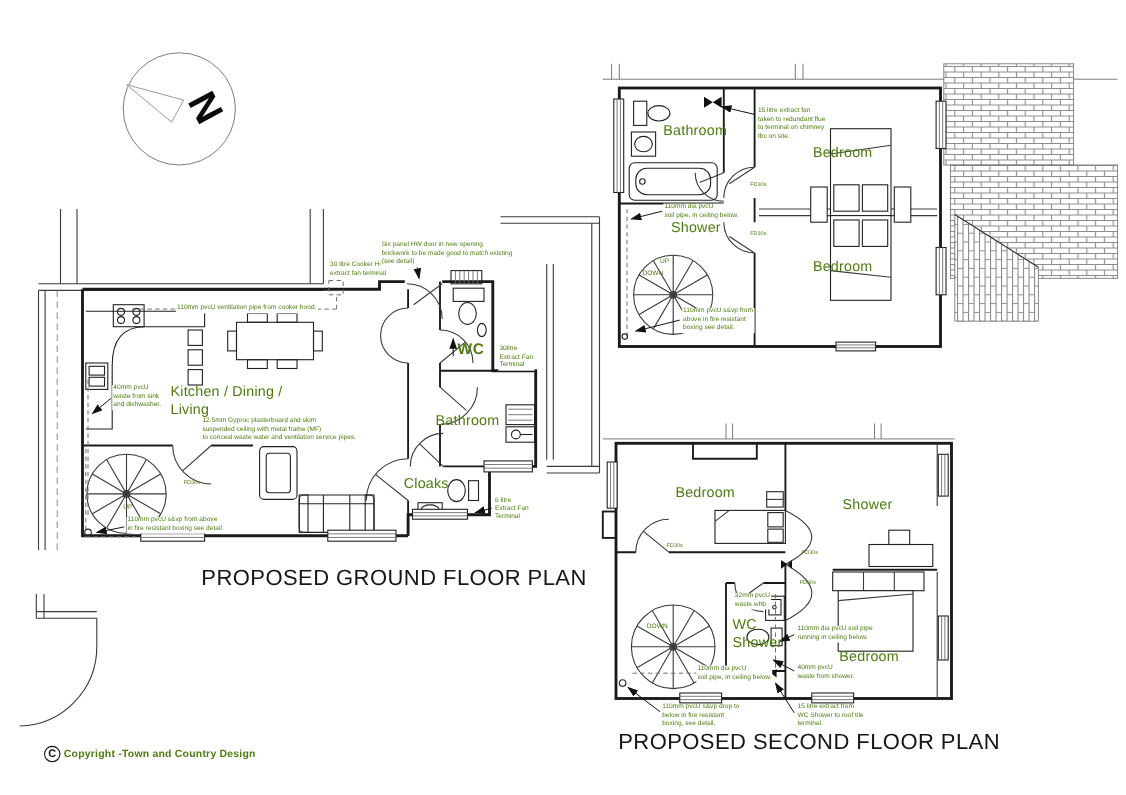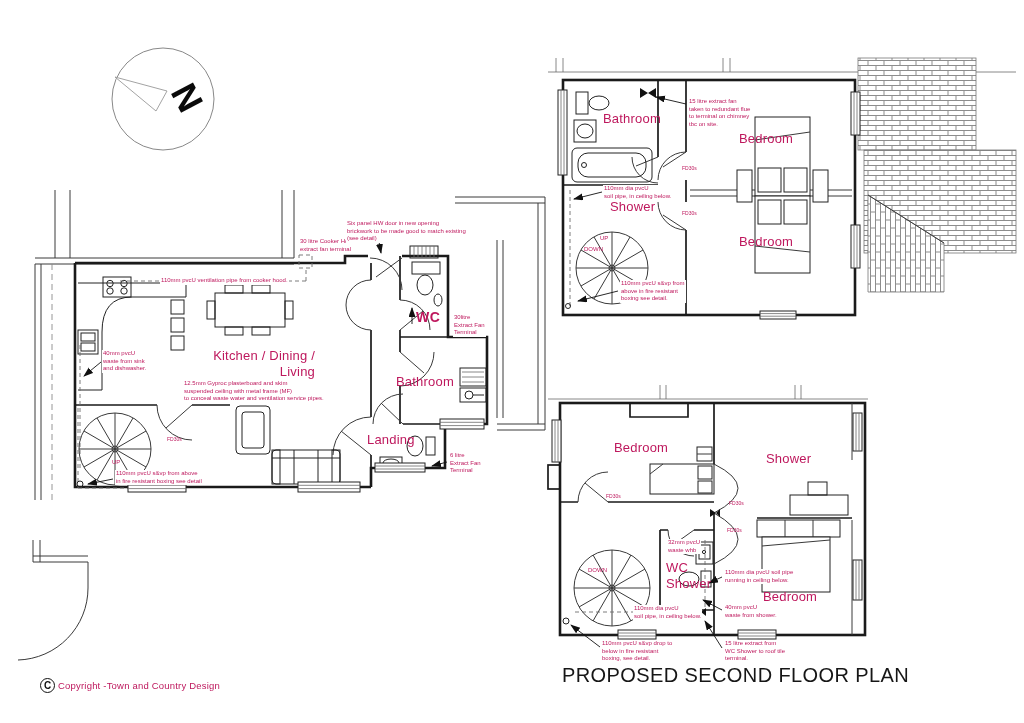--- a/index.html
+++ b/index.html
@@ -1,27 +1,27 @@
 <!DOCTYPE html>
 <html><head>
 <meta charset="utf-8">
 <style>
   html,body{margin:0;padding:0;background:#fff}
   #stage{position:relative;width:1024px;height:723px;background:#fff;overflow:hidden;
          font-family:"Liberation Sans",sans-serif;color:#111}
   #draw{position:absolute;left:0;top:0}
-  .txt{position:absolute;white-space:pre-line;line-height:1.25;color:#be185d}
+  .txt{position:absolute;white-space:pre-line;line-height:1.25;color:#4d7c0f}
   .sm{font-size:6px;background:#fff;padding:0 1px}
   .room{font-size:13px;letter-spacing:.2px}
   .big{font-size:14px;font-weight:bold;letter-spacing:.5px}
   .fd{font-size:5px}
   .dir{font-size:6px}
-  .ctr{text-align:right}
+  .ctr{text-align:left}
   .title{font-size:20px;letter-spacing:.4px;white-space:nowrap;text-align:center;color:#161616}
-  .cp{font-size:9.5px;font-weight:normal;letter-spacing:.2px}
+  .cp{font-size:9.5px;font-weight:bold;letter-spacing:.2px}
   .csym{position:absolute;width:13px;height:13px;border:1.7px solid #111;border-radius:50%;
         font-size:10px;font-weight:bold;display:flex;align-items:center;justify-content:center}
   
   .w3{stroke:#1a1a1a;stroke-width:2.6;fill:none}
   .w2{stroke:#1a1a1a;stroke-width:1.7;fill:none}
   .w1{stroke:#3a3a3a;stroke-width:1;fill:none}
   .thin{stroke:#6a6a6a;stroke-width:.8;fill:none}
   .dash{stroke:#6e6e6e;stroke-width:.9;fill:none;stroke-dasharray:4 3}
   .dashL{stroke:#8a8a8a;stroke-width:.9;fill:none;stroke-dasharray:6 4}
   .fw{fill:#fff;stroke:#222;stroke-width:1}
@@ -361,24 +361,25 @@
 and dishwasher.</div>
 <div class="txt fd" style="left:167px;top:436px">FD30s</div>
 <div class="txt dir" style="left:112px;top:459px">UP</div>
 <div class="txt sm" style="left:115px;top:470px">110mm pvcU s&amp;vp from above
 in fire resistant boxing see detail</div>
 <div class="txt big" style="left:416px;top:309px">WC</div>
 <div class="txt sm" style="left:453px;top:314px">30litre
 Extract Fan
 Terminal</div>
 <div class="txt room" style="left:396px;top:374px">Bathroom</div>
-<div class="txt room" style="left:367px;top:432px">Landing</div>
+<div class="txt room" style="left:367px;top:432px">Cloaks</div>
 <div class="txt sm" style="left:449px;top:452px">6 litre
 Extract Fan
 Terminal</div>
+<div class="txt title" style="left:183px;top:514px;width:300px">PROPOSED GROUND FLOOR PLAN</div>
 
 <div class="txt room" style="left:603px;top:111px">Bathroom</div>
 <div class="txt sm" style="left:688px;top:98px">15 litre extract fan
 taken to redundant flue
 to terminal on chimney
 tbc on site.</div>
 <div class="txt room" style="left:739px;top:131px">Bedroom</div>
 <div class="txt sm" style="left:603px;top:185px">110mm dia pvcU
 soil pipe, in ceiling below.</div>
 <div class="txt room" style="left:610px;top:199px">Shower</div>

